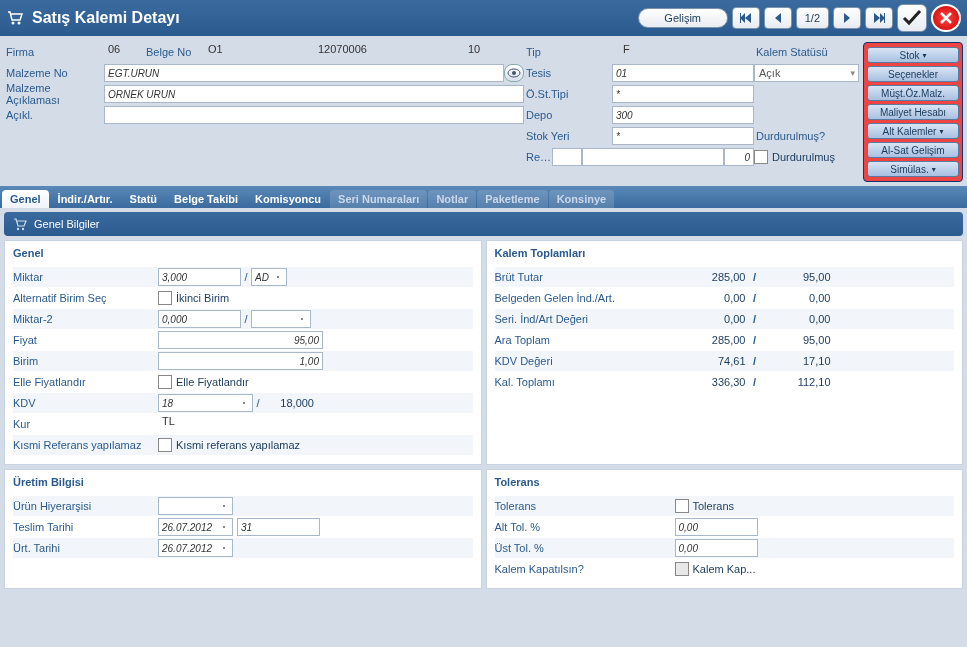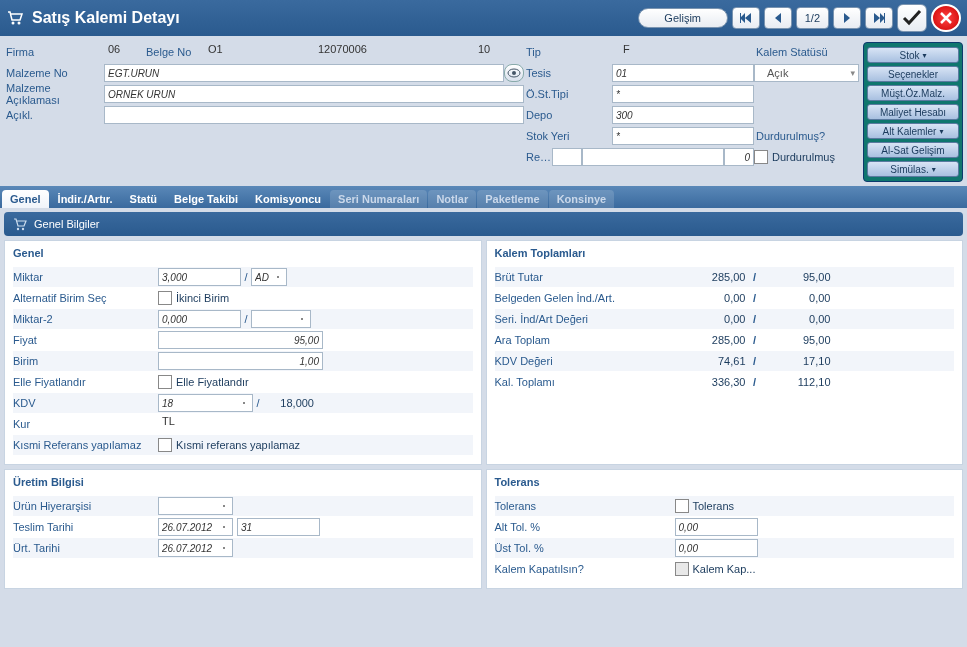--- a/index.html
+++ b/index.html
@@ -14,33 +14,33 @@
 .nav-btn { background: linear-gradient(#fff,#e8ecf2); border: 1px solid #7a94b0; border-radius: 4px; width: 28px; height: 22px; font-size: 11px; color: #1a3a5c; cursor:pointer; display:flex; align-items:center; justify-content:center; }
 .nav-counter { background: linear-gradient(#fff,#e8ecf2); border: 1px solid #7a94b0; border-radius: 4px; height: 22px; padding: 0 8px; display:flex; align-items:center; color:#1a3a5c; }
 .ok-btn { width: 30px; height: 28px; background: linear-gradient(#fff,#e8ecf2); border: 1px solid #7a94b0; border-radius: 6px; display:flex; align-items:center; justify-content:center; cursor:pointer; }
 .close-btn { width: 30px; height: 28px; background: radial-gradient(#f44,#c00); border: 2px solid #fff; border-radius: 50%; display:flex; align-items:center; justify-content:center; cursor:pointer; color:#fff; font-weight:bold; }
 
 
 .topform { display:flex; padding: 6px 4px 4px 4px; }
 .topform .leftcol { flex: 1; }
 .topform .midcol { width: 230px; }
 .topform .statuscol { width: 105px; }
-.topform .rightpanel { width: 100px; background: #0f766e; border: 1px solid #0d3a6e; border-radius: 4px; padding: 4px 3px; display: flex; flex-direction: column; gap: 3px; margin-left: 4px; }
+.topform .rightpanel { width: 100px; background: #ef4444; border: 1px solid #0d3a6e; border-radius: 4px; padding: 4px 3px; display: flex; flex-direction: column; gap: 3px; margin-left: 4px; }
 .mini-btn { background: linear-gradient(#d8e4f5,#a8c0e0); border: 1px solid #5a7aa0; border-radius: 3px; height: 16px; font-size: 10px; color: #1a3a5c; cursor:pointer; display:flex; align-items:center; justify-content:center; white-space:nowrap; overflow:hidden; }
 .mini-btn.dd::after { content:'▾'; margin-left:3px; font-size:8px; }
 
 .form-row { display:flex; align-items:center; height: 20px; margin-bottom: 1px; }
 .form-label { width: 100px; color: #2a5a8e; font-size: 11px; padding-left: 2px; }
 .form-label.narrow { width: 95px; }
 .readonly-val { background:transparent; border:none; height:18px; padding:0 4px; color:#333; font-size:11px; }
 .w40 { width:40px; }
 input[type=text].inp, .inp { background: #fff; border: 1px solid #a8b8c8; height: 18px; padding: 0 3px; font-size:10px; color:#333;font-style:italic; }
 .inp.lookup { padding-right: 16px; background-image: radial-gradient(#888 1px, transparent 1px); background-size: 8px 8px; background-position: right 4px center; background-repeat:no-repeat; }
 .eye-btn { width:20px; height:18px; background: linear-gradient(#fff,#d8e0ec); border:1px solid #8aa; border-radius:8px; display:flex; align-items:center; justify-content:center; cursor:pointer; }
-.dropdown { background:#fff; border:1px solid #a8b8c8; height:18px; padding:0 14px 0 12px; font-size:11px; color:#555; position:relative; display:flex; align-items:center; cursor:pointer; }
+.dropdown { background:#fff; border:1px solid #a8b8c8; height:18px; padding:0 14px 0 4px; font-size:11px; color:#555; position:relative; display:flex; align-items:center; cursor:pointer; }
 .dropdown::after { content:'▾'; position:absolute; right:3px; font-size:9px; color:#888; }
 .chk { width:14px; height:14px; border:1px solid #888; background:#fff; display:inline-block; vertical-align:middle; cursor:pointer; }
 
 
 .tabs { background: linear-gradient(#5a88b8, #3a6a9e); display:flex; height: 22px; align-items:flex-end; padding:0 2px; }
 .tab { padding: 3px 8px; color: #fff; font-size:11px; font-weight:bold; cursor:pointer; border-radius: 4px 4px 0 0; margin-right: 1px; }
 .tab.active { background: linear-gradient(#fff,#f0f4fa); color:#2a5a8e; }
 .tab.faded { color: #cad8ea; background: rgba(255,255,255,0.15); }
 
 
@@ -48,21 +48,21 @@
 .section-header .ico { width:16px; height:16px; margin-right:6px; }
 
 
 .content { display:flex; gap:4px; padding: 0 4px 4px 4px; }
 .pane { flex:1; background:#fff; border:1px solid #c8d4e2; }
 .pane-title { color:#2a5a8e; font-weight:bold; padding:6px 8px; }
 .pane-body { padding: 2px 8px 8px 8px; }
 .field-row { display:flex; align-items:center; height:20px; margin-bottom:1px; }
 .field-row.striped { background:#f2f5fa; }
 .field-label { width:145px; color:#2a5a8e; font-size:11px; }
-.val-right { text-align:center; }
+.val-right { text-align:left; }
 .sep { width:10px; text-align:center; color:#2a5a8e; }
 .num-inp { width:83px; text-align:left; }
 .num-ro { width:75px; text-align:right; display:inline-block; padding-right:4px; }
 .wide-num { width:165px; text-align:right; }
 
 svg { display:block; }
 </style>
 </head>
 <body>
 

